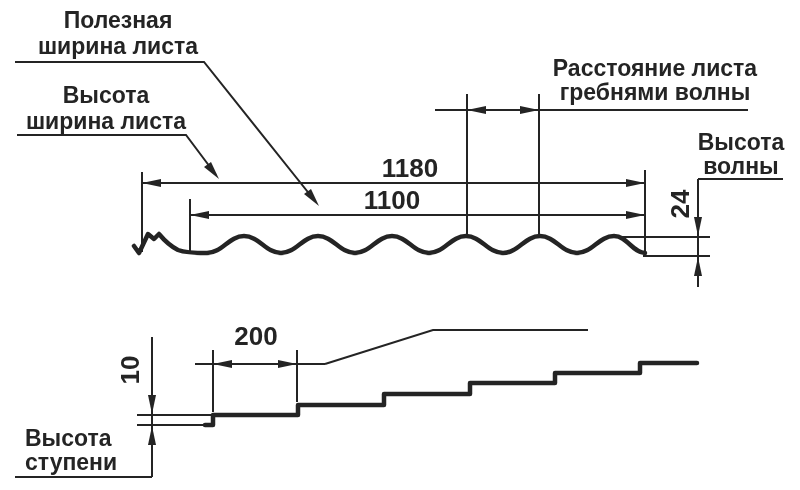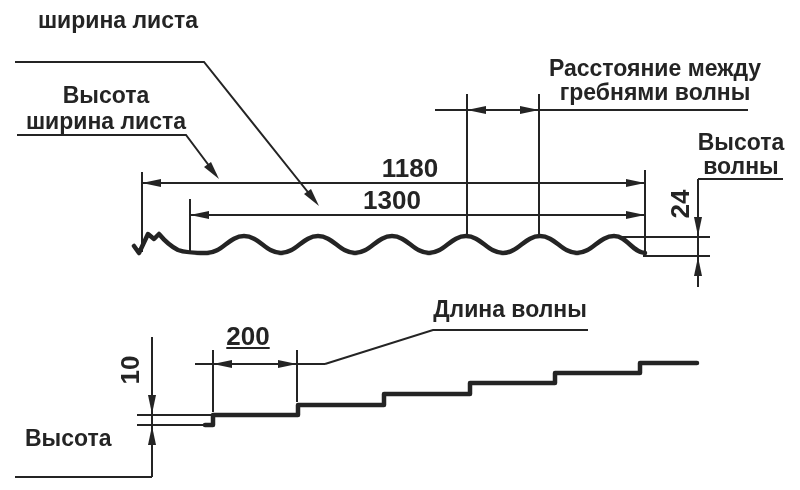--- a/index.html
+++ b/index.html
@@ -90,48 +90,49 @@
       <polygon points="152,414 148,395 156,395"></polygon>
       <polygon points="152,426 148,445 156,445"></polygon>
       <polygon points="213,364 232,360 232,368"></polygon>
       <polygon points="297,364 278,360 278,368"></polygon>
       <polygon points="319,206 304,194 311,189"></polygon>
       <polygon points="219,179 204,167 211,162"></polygon>
     </g>
   </svg>
 
   <div class="lbl" style="left:20px;top:7px;width:196px;">
+    <div>Полезная</div>
     <div>ширина листа</div>
   </div>
 
   <div class="lbl" style="left:10px;top:82px;width:192px;">
     <div>Высота</div>
     <div>ширина листа</div>
   </div>
 
   <div class="lbl small-lh" style="left:545px;top:56px;width:220px;">
-    <div>Расстояние между</div>
+    <div>Расстояние листа</div>
     <div>гребнями волны</div>
   </div>
 
   <div class="lbl small-lh" style="left:671px;top:130px;width:140px;">
     <div>Высота</div>
     <div>волны</div>
   </div>
 
   <div class="num" style="left:360px;top:155px;width:100px;">1180</div>
 
-  <div class="num" style="left:342px;top:187px;width:100px;">1300</div>
+  <div class="num" style="left:342px;top:187px;width:100px;">1100</div>
 
 
   <div class="num rot" style="left:645px;top:191px;width:70px;">24</div>
 
-  <div class="lbl" style="left:420px;top:296px;width:180px;">Длина волны</div>
 
-  <div class="num" style="left:198px;top:323px;width:100px;text-decoration:underline;">200</div>
+  <div class="num" style="left:206px;top:323px;width:100px;">200</div>
 
   <div class="num rot" style="left:95px;top:357px;width:70px;">10</div>
 
   <div class="lbl small-lh left-align" style="left:25px;top:426px;width:140px;">
     <div>Высота</div>
+    <div>ступени</div>
   </div>
 
 </div>
 
 </body></html>

